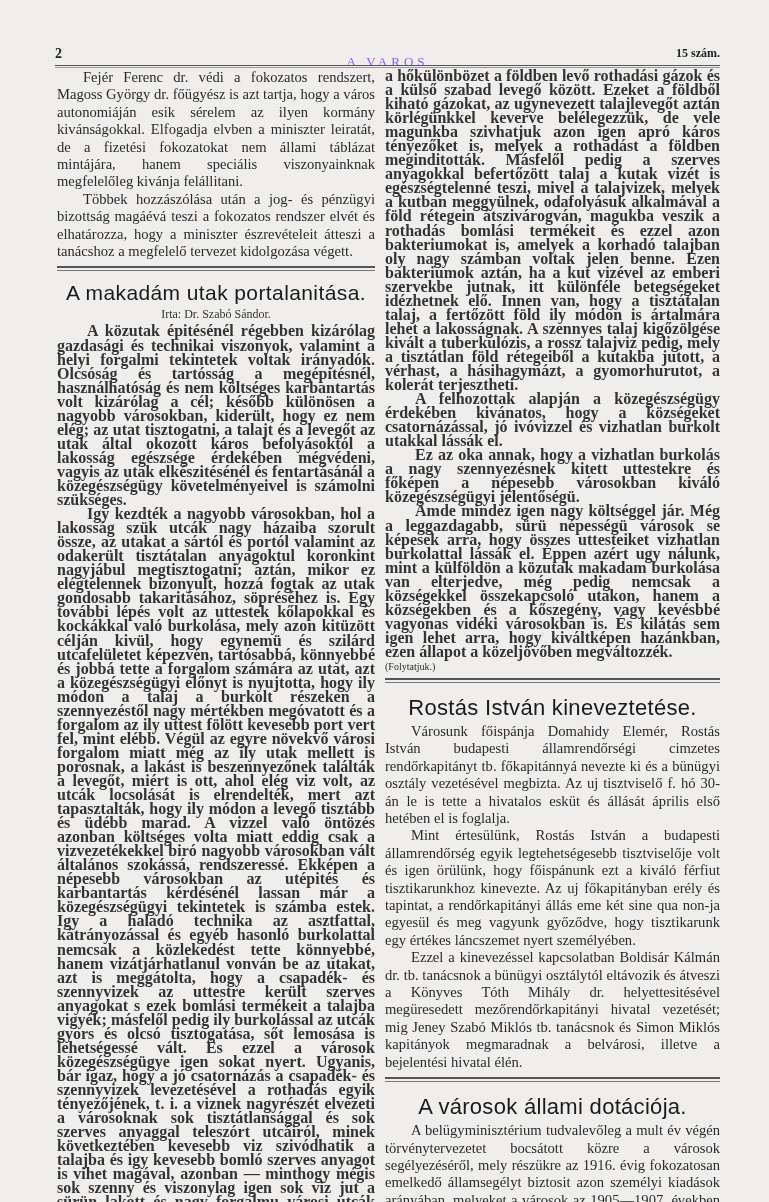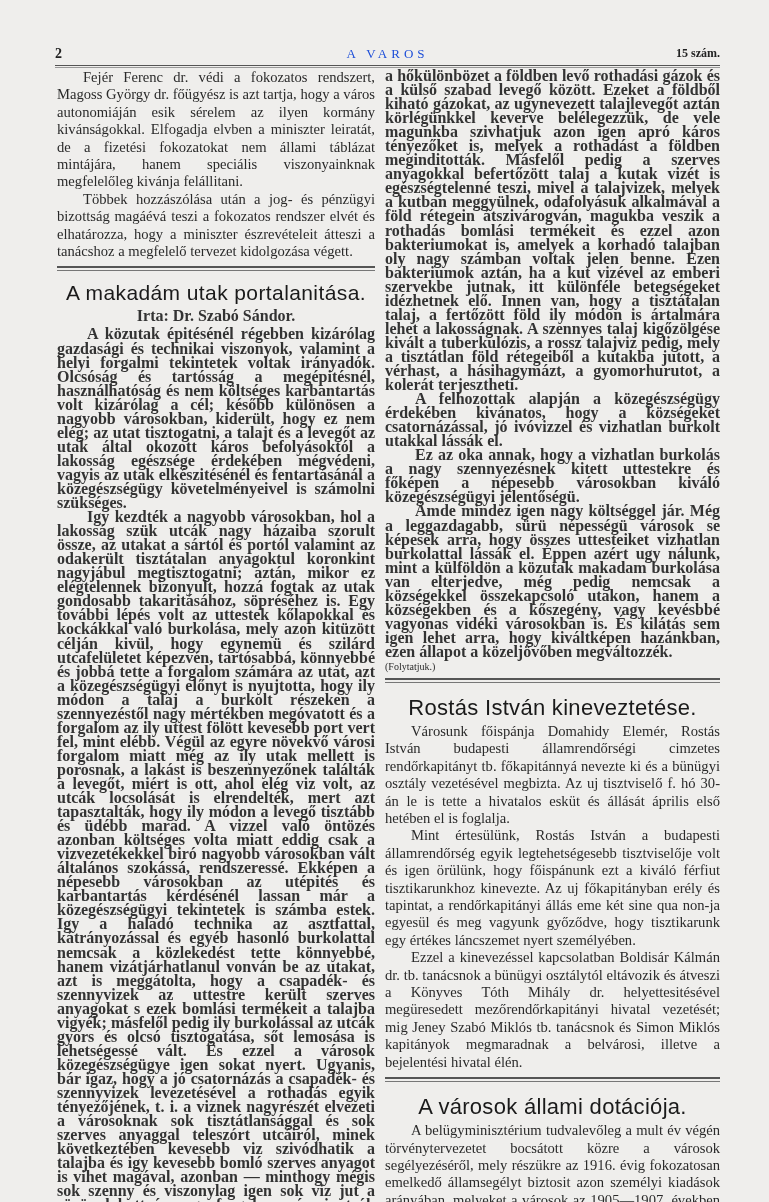--- a/index.html
+++ b/index.html
@@ -8,38 +8,38 @@
     background: #efeeec;
     font-family: "Liberation Serif", "DejaVu Serif", serif;
     color: #2a2a2a;
     position: relative;
   }
   .page-header {
     position: absolute; left: 55px; top: 46px; width: 665px; height: 22px;
     font-family: "Liberation Serif", serif;
   }
   .page-header .pnum { position: absolute; left: 0; top: 0; font-weight: bold; font-size: 14px; color:#222; }
-  .page-header .ptitle { position: absolute; left: 0; right: 0; text-align: center; top: 0; font-size: 13px; letter-spacing: 4px; color:#1d4ed8; }
+  .page-header .ptitle { position: absolute; left: 0; right: 0; text-align: center; top: 8px; font-size: 13px; letter-spacing: 4px; color:#8b5cf6; }
   .page-header .issue { position: absolute; right: 0; top: 0; font-weight: bold; font-size: 12px; color:#222; }
   .header-rule { position: absolute; left: 55px; top: 65px; width: 665px; border-top: 1.5px solid #555; border-bottom: 1px solid #999; height: 1px; }
 
   .col { position: absolute; top: 69px; }
   .col-left { left: 57px; width: 318px; }
   .col-right { left: 385px; width: 335px; }
 
   p { margin: 0; text-align: justify; }
   .big p { font-size: 14.6px; line-height: 17.4px; }
   .small p { font-size: 16px; line-height: 14.05px; font-weight: bold; color:#333; }
   .indent { text-indent: 26px; }
   .small .indent { text-indent: 30px; }
 
   .rule-double { border-top: 2px solid #555; border-bottom: 1px solid #777; height: 2px; margin: 6px 0 8px; }
   h2 { margin: 0; font-family: "Liberation Sans", "DejaVu Sans", sans-serif; font-weight: normal; text-align: center; color:#1a1a1a; }
   .h-left { font-size: 21px; letter-spacing: 0.4px; margin-top: 10px; }
-  .byline { text-align: center; font-size: 16px; font-weight: bold; margin: 2px 0 2px; color:#333; }
+  .byline { text-align: center; font-size: 12px; font-weight: normal; margin: 2px 0 2px; color:#333; }
   .h-right { font-size: 22px; letter-spacing: 0.3px; margin: 12px 0 2px; }
   .cont { text-align: left; font-size: 10px; font-weight: normal; margin: 2px 0 2px; }
 </style>
 </head>
 <body>
 
 <div class="page-header">
   <span class="pnum">2</span>
   <span class="ptitle">A VAROS</span>
   <span class="issue">15 szám.</span>

